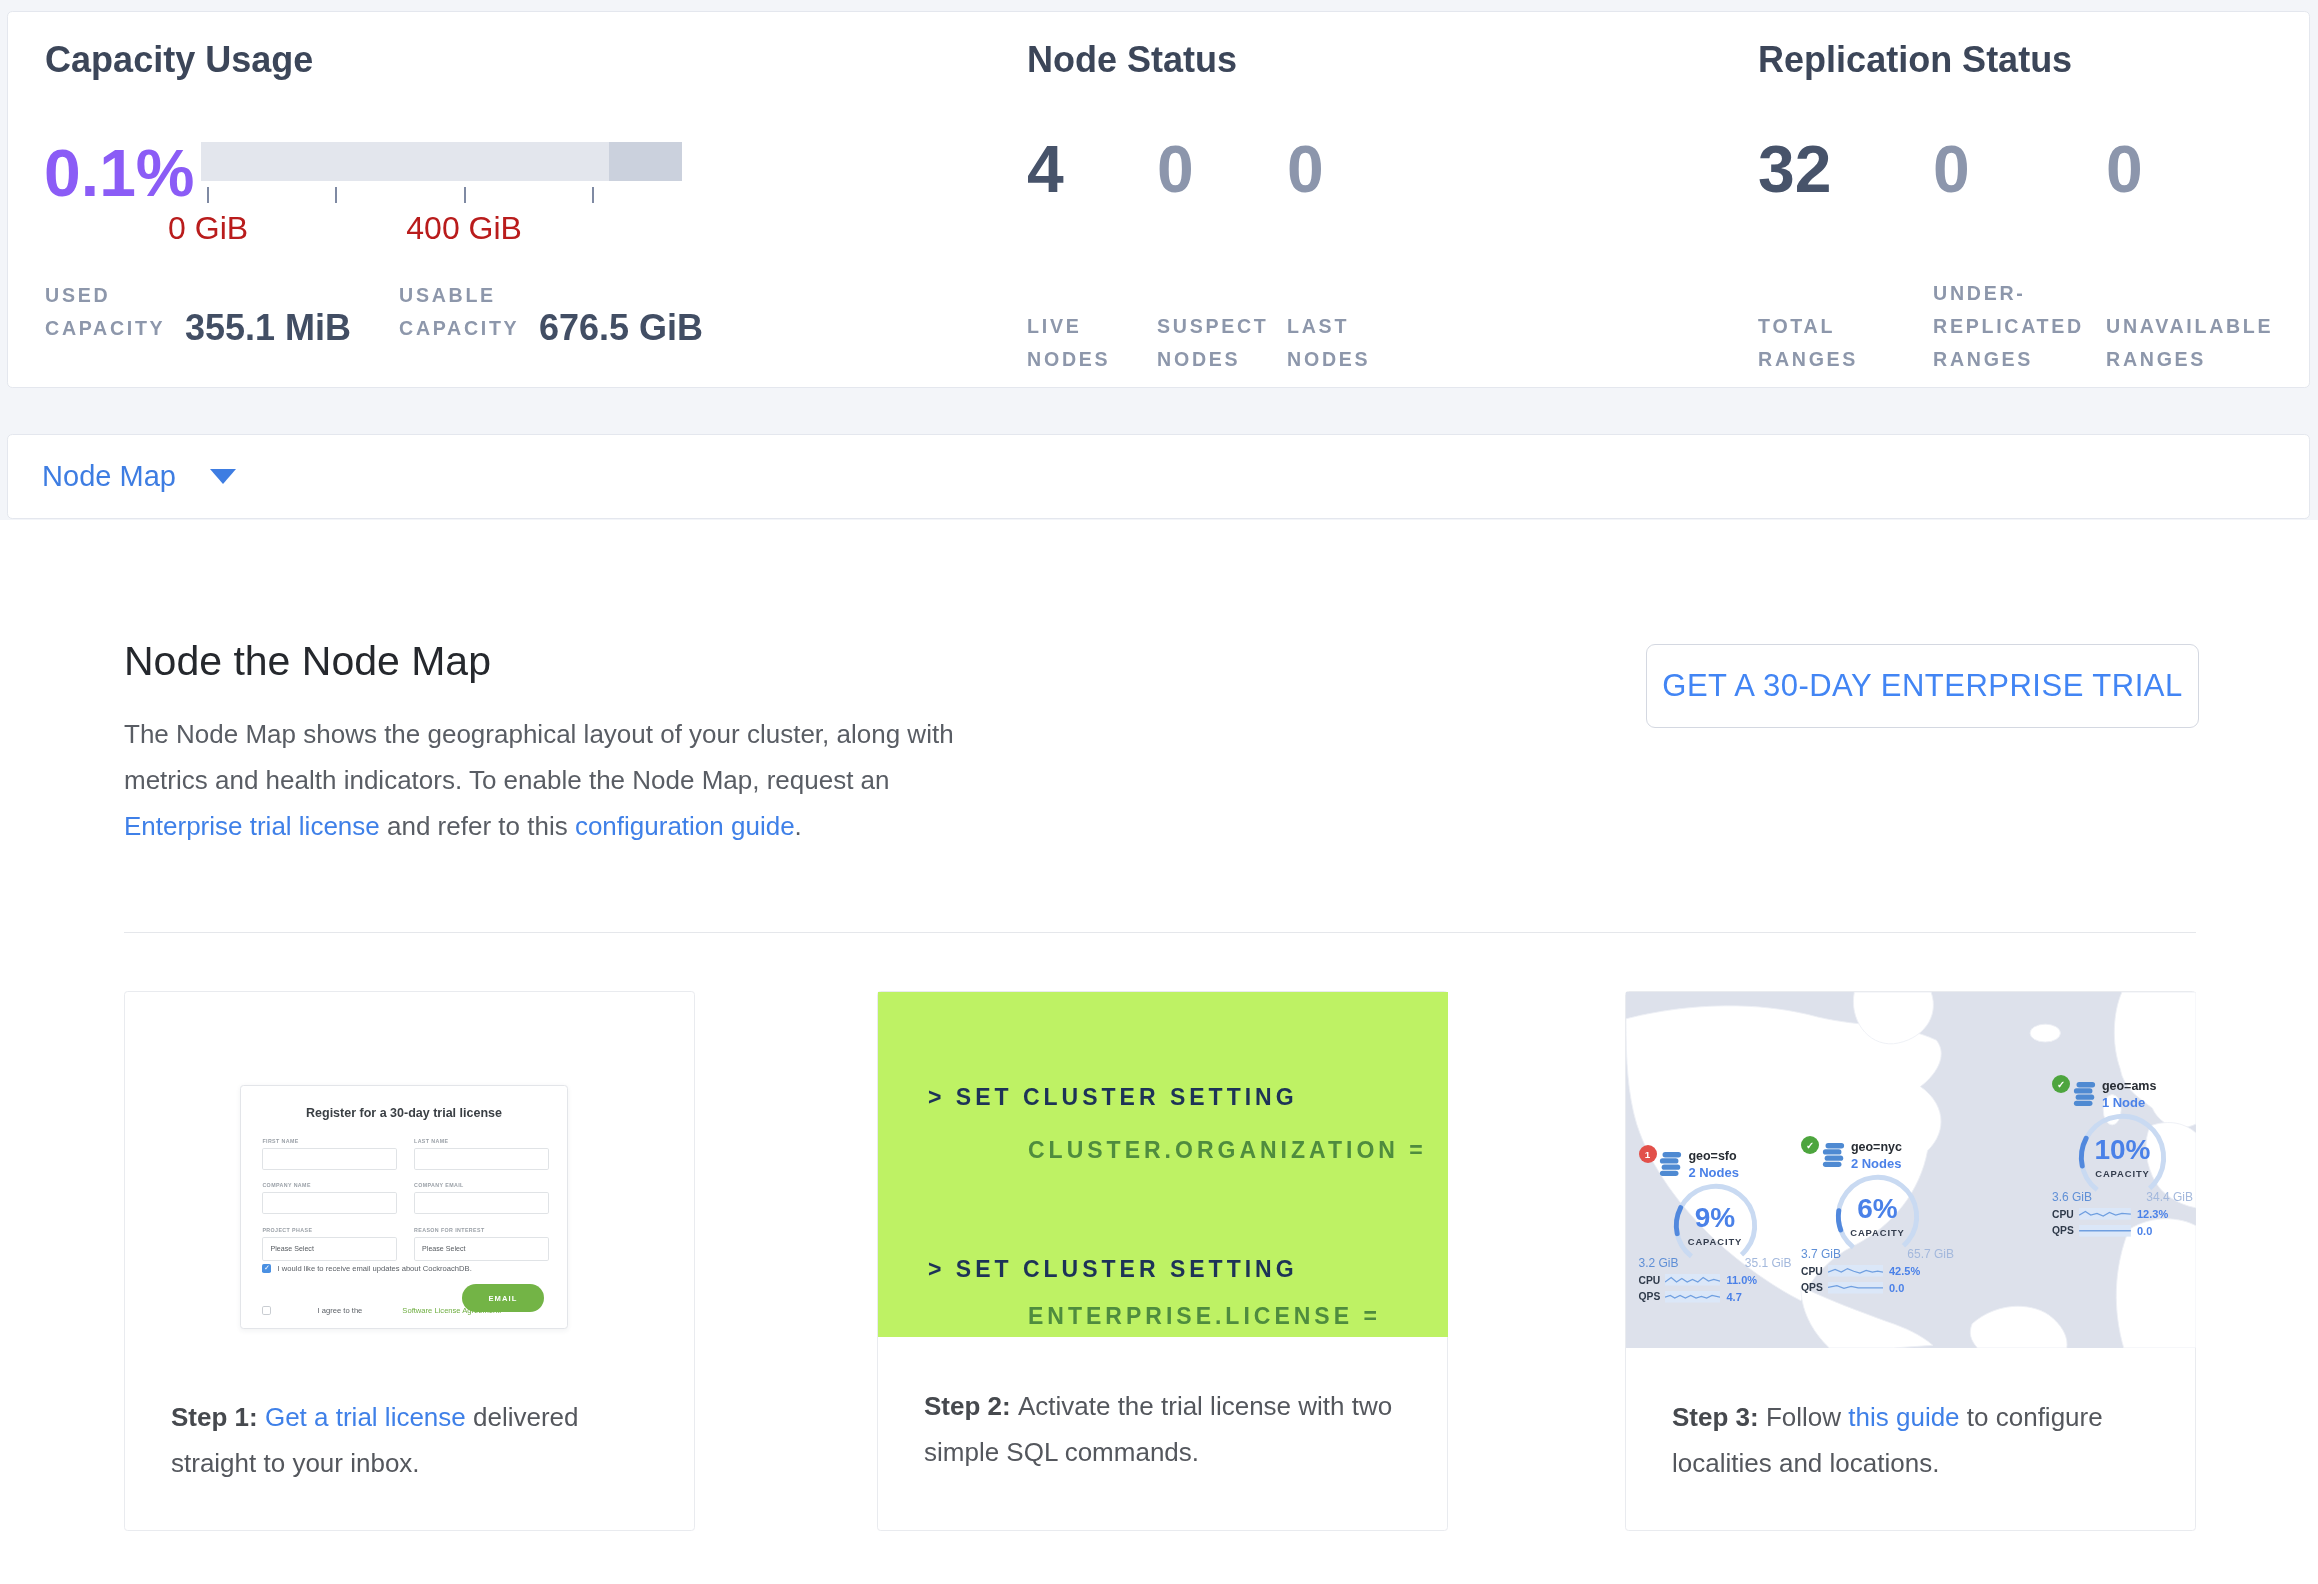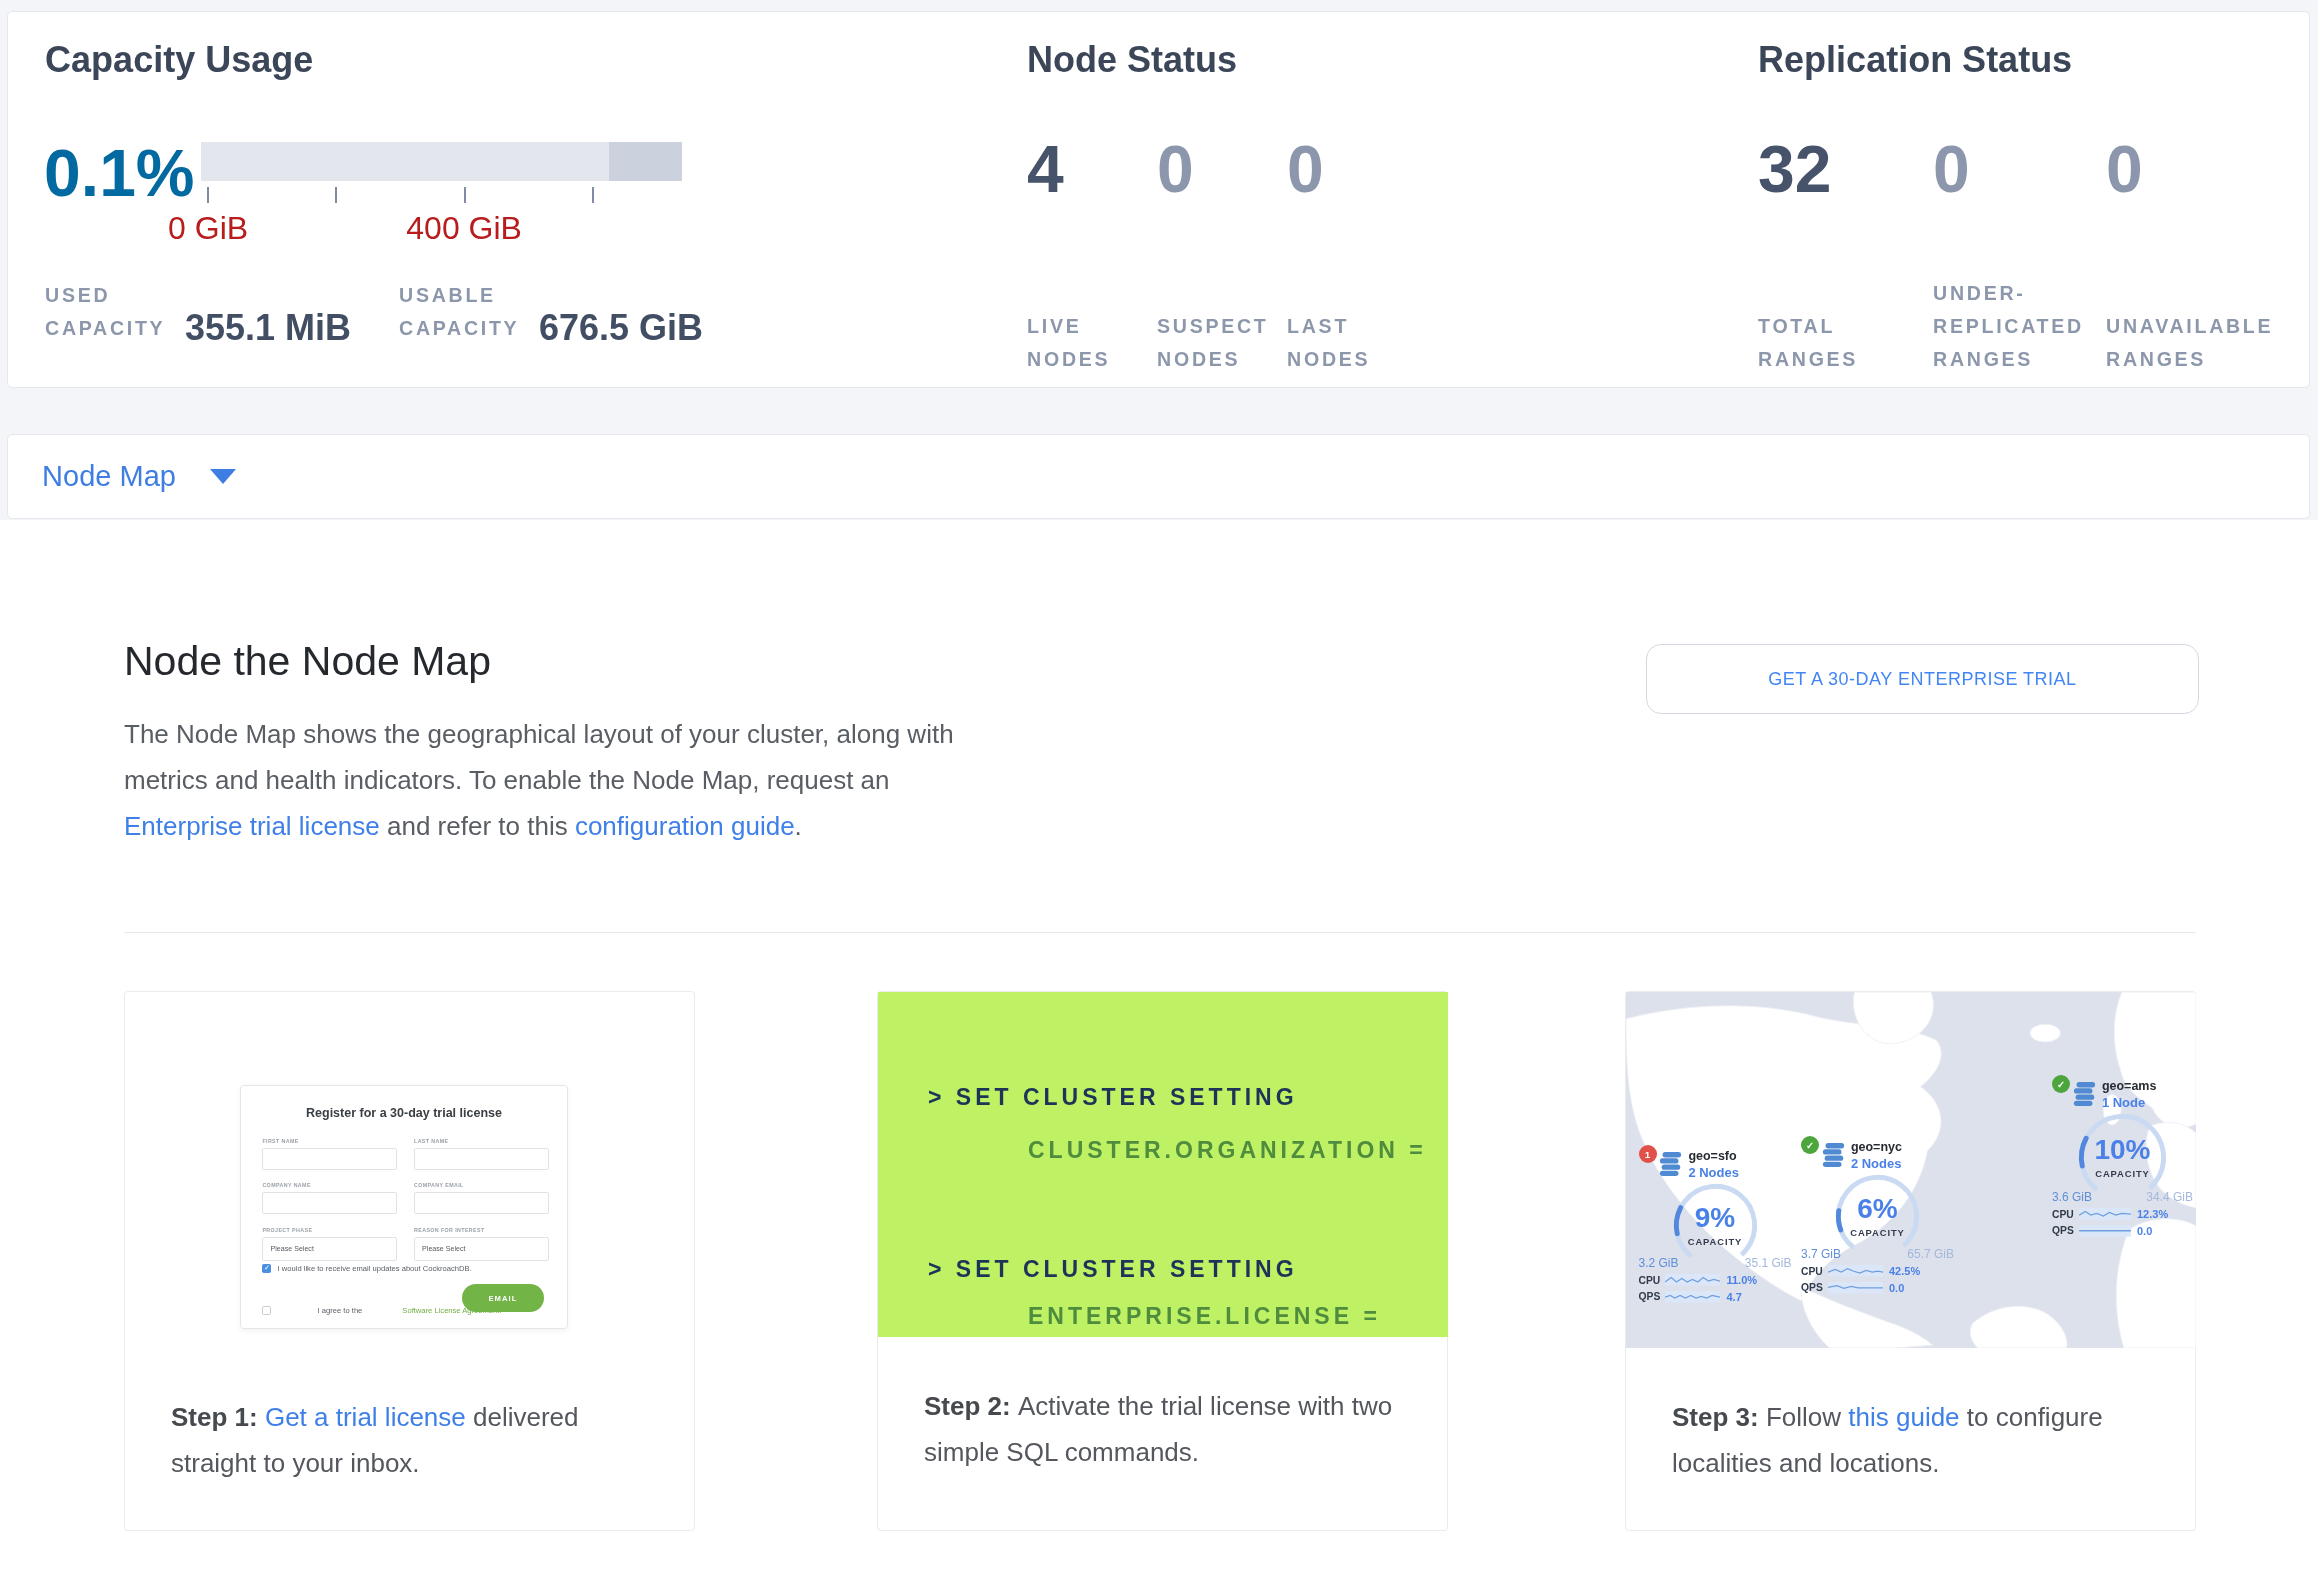--- a/index.html
+++ b/index.html
@@ -8,21 +8,21 @@
     position:relative;
     background:#f3f5f9;
     font-family:"Liberation Sans", sans-serif;
     overflow:hidden;
     color:#3c4659;
   }
   
   .metrics-card { position:absolute; left:7.1px; top:10.7px; width:2303px; height:377px;
     background:#fff; border:0.9px solid #e4e7ee; border-radius:5.3px; }
   .sec-title { position:absolute; top:27px; font-size:36px; font-weight:700; color:#3c4659; }
-  .cap-pct { position:absolute; left:36px; top:123px; font-size:66px; font-weight:700; color:#0369a1; }
+  .cap-pct { position:absolute; left:36px; top:123px; font-size:66px; font-weight:700; color:#8b5cf6; }
   .bar { position:absolute; left:193px; top:130px; width:481px; height:39px; background:#e3e6ed; }
   .bar-dark { position:absolute; left:408px; top:0; width:73px; height:39px; background:#cbd1dd; }
   .tick { position:absolute; top:175px; width:1.8px; height:16px; background:#7f8aa3; }
   .tlabel { position:absolute; top:198px; font-size:32px; color:#b91c1c; transform:translateX(-50%); white-space:nowrap; }
   .stat-label { font-size:19.6px; letter-spacing:2.7px; color:#8d97ab; line-height:33px; white-space:pre-line; font-weight:700; }
   .cap-stats { position:absolute; left:37px; top:267px; display:flex; align-items:flex-end; }
   .cap-val { font-size:36px; font-weight:700; color:#424e64; margin:0 48px 0 19.6px; position:relative; top:4.5px; }
   .stat-row { position:absolute; top:123px; display:flex; }
   .stat-col { display:flex; flex-direction:column; justify-content:space-between; height:241px; }
   .stat-num { font-size:66px; font-weight:700; color:#47536a; line-height:68px; }
@@ -31,23 +31,23 @@
   .nodemap-bar { position:absolute; left:7.1px; top:434px; width:2303px; height:85px; background:#fff;
     border:0.9px solid #e4e7ee; border-radius:5.3px; display:flex; align-items:center; cursor:pointer; }
   .nodemap-label { margin-left:34px; font-size:29px; color:#3e7de2; }
   .caret-down { margin-left:34px; width:0; height:0;
     border-left:13.4px solid transparent; border-right:13.4px solid transparent; border-top:15px solid #3e7de2; }
   
   .content { position:absolute; left:0; top:520px; width:2319px; height:1065px; background:#fff; }
   .heading { position:absolute; left:124px; top:118px; font-size:41px; font-weight:400; color:#25282d; }
   .desc { position:absolute; left:124px; top:191px; width:842px; font-size:26px; line-height:46px; color:#595d64; }
   a.lnk { color:#3f80e8; text-decoration:none; cursor:pointer; }
-  .trial-btn { position:absolute; left:1646px; top:124px; width:553px; height:70px; background:#fff;
-    border:1.8px solid #d4d8e1; border-radius:15px; display:flex; align-items:center; justify-content:center;
-    font-size:18px; letter-spacing:0.5px; color:#4285f4; cursor:pointer; font-family:"Liberation Sans",sans-serif; }
+  .trial-btn { position:absolute; left:1646px; top:124px; width:553px; height:84px; background:#fff;
+    border:1.8px solid #d4d8e1; border-radius:9px; display:flex; align-items:center; justify-content:center;
+    font-size:31px; letter-spacing:0.5px; color:#4285f4; cursor:pointer; font-family:"Liberation Sans",sans-serif; }
   .divider { position:absolute; left:124px; top:412px; width:2072px; height:0.9px; background:#e5e7eb; }
   .card { position:absolute; top:471px; width:571px; height:540px; background:#fff;
     border:0.9px solid #e9ebef; border-radius:3.6px; }
   .card-text { position:absolute; left:0; right:0; top:356px; bottom:0; padding:46px 45px 0 46px;
     font-size:26px; line-height:46px; color:#54575d; }
   .step-b { font-weight:700; color:#46494e; }
   
   .shot { position:absolute; left:0; top:0; width:570px; height:356px; overflow:hidden; }
   .ms-header { position:absolute; left:16px; right:14.3px; top:12.5px; height:28.5px; display:flex; align-items:center; }
   .ms-brand { font-size:13px; font-weight:700; color:#2d3238; margin-left:5.3px; letter-spacing:0.3px; }

